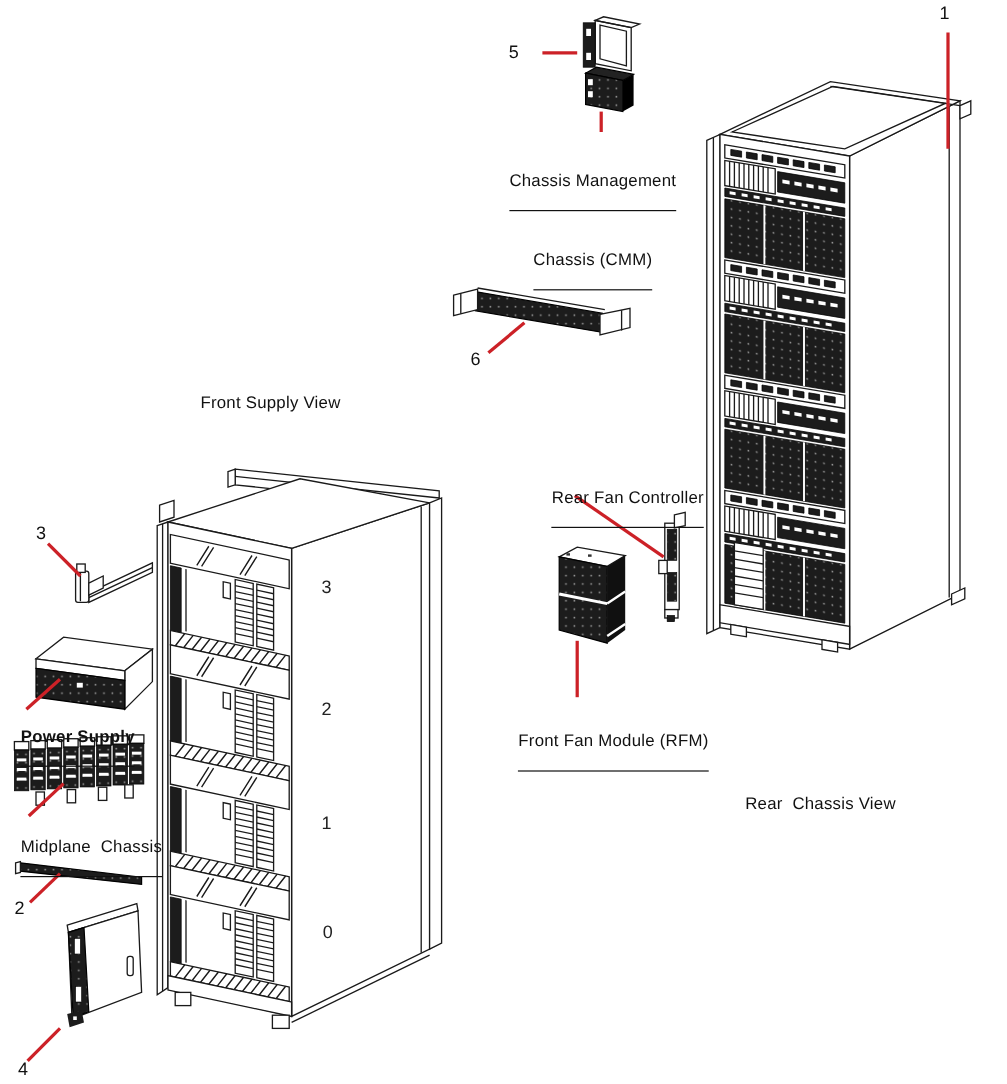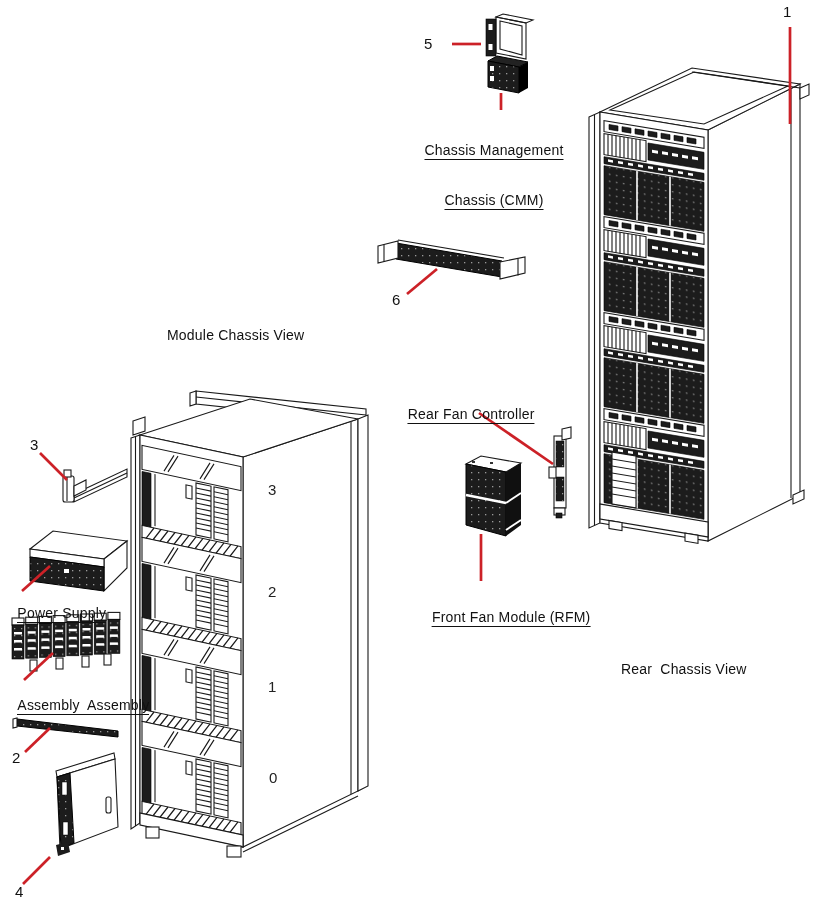--- a/index.html
+++ b/index.html
@@ -9,21 +9,21 @@
     font-family:"Liberation Sans", sans-serif; color:#111;
   }
   .canvas { position:absolute; left:0; top:0; width:839px; height:903px; }
   svg.art { position:absolute; left:0; top:0; }
   .w  { fill:#fff; stroke:#1a1a1a; stroke-width:1.1; }
   .ln { fill:none; stroke:#1a1a1a; stroke-width:1.1; }
   .dk { fill:#1c1c1c; stroke:#000; stroke-width:0.6; }
   .callout line { stroke:var(--accent,#cc2127); stroke-width:2.7; }
   .label { position:absolute; font-size:14px; letter-spacing:.2px; white-space:pre; color:#111; }
   .center { transform:translateX(-50%); text-align:center; }
-  .u { display:inline-block; border-bottom:1.5px solid #111; padding-bottom:1px; }
+  .u { display:inline-block; border-bottom:1.5px solid #111; padding-bottom:17px; }
   .twoline div { line-height:16px; }
   .num { position:absolute; font-size:15px; color:#111; }
   .bay { position:absolute; font-size:15px; color:#222; }
 </style>
 </head>
 <body>
 
 <div class="canvas">
 
   <svg class="art" width="839" height="903" viewBox="0 0 839 903" aria-hidden="true">
@@ -249,33 +249,33 @@
   <div class="num" style="left:392px; top:291px;">6</div>
   <div class="num" style="left:30px;  top:436px;">3</div>
   <div class="num" style="left:12px;  top:749px;">2</div>
   <div class="num" style="left:15px;  top:883px;">4</div>
 
   <div class="label center twoline" style="left:494px; top:110px;">
     <div><span class="u">Chassis Management</span></div>
     <div><span class="u">Chassis (CMM)</span></div>
   </div>
 
-  <div class="label" style="left:167px; top:327px;">Module Chassis View</div>
+  <div class="label" style="left:167px; top:327px;">Front Supply View</div>
   <div class="label" style="left:621px; top:661px;">Rear  Chassis View</div>
 
-  <div class="label center" style="left:463px; top:390px;text-align:right;">
+  <div class="label center" style="left:515px; top:390px;text-align:right;">
     <span class="u">Rear Fan Controller</span>
   </div>
 
-  <div class="label" style="left:1px; top:589px;">
+  <div class="label" style="left:1px; top:589px;font-weight:bold;">
     <span class="u">Power Supply</span>
   </div>
 
   <div class="label" style="left:1px; top:681px;">
-    <span class="u">Assembly  Assembly</span>
+    <span class="u">Midplane  Chassis</span>
   </div>
 
   <div class="label center" style="left:503px; top:593px;">
     <span class="u">Front Fan Module (RFM)</span>
   </div>
 
   <div class="bay" style="left:268px; top:481px;">3</div>
   <div class="bay" style="left:268px; top:583px;">2</div>
   <div class="bay" style="left:268px; top:678px;">1</div>
   <div class="bay" style="left:269px; top:769px;">0</div>

